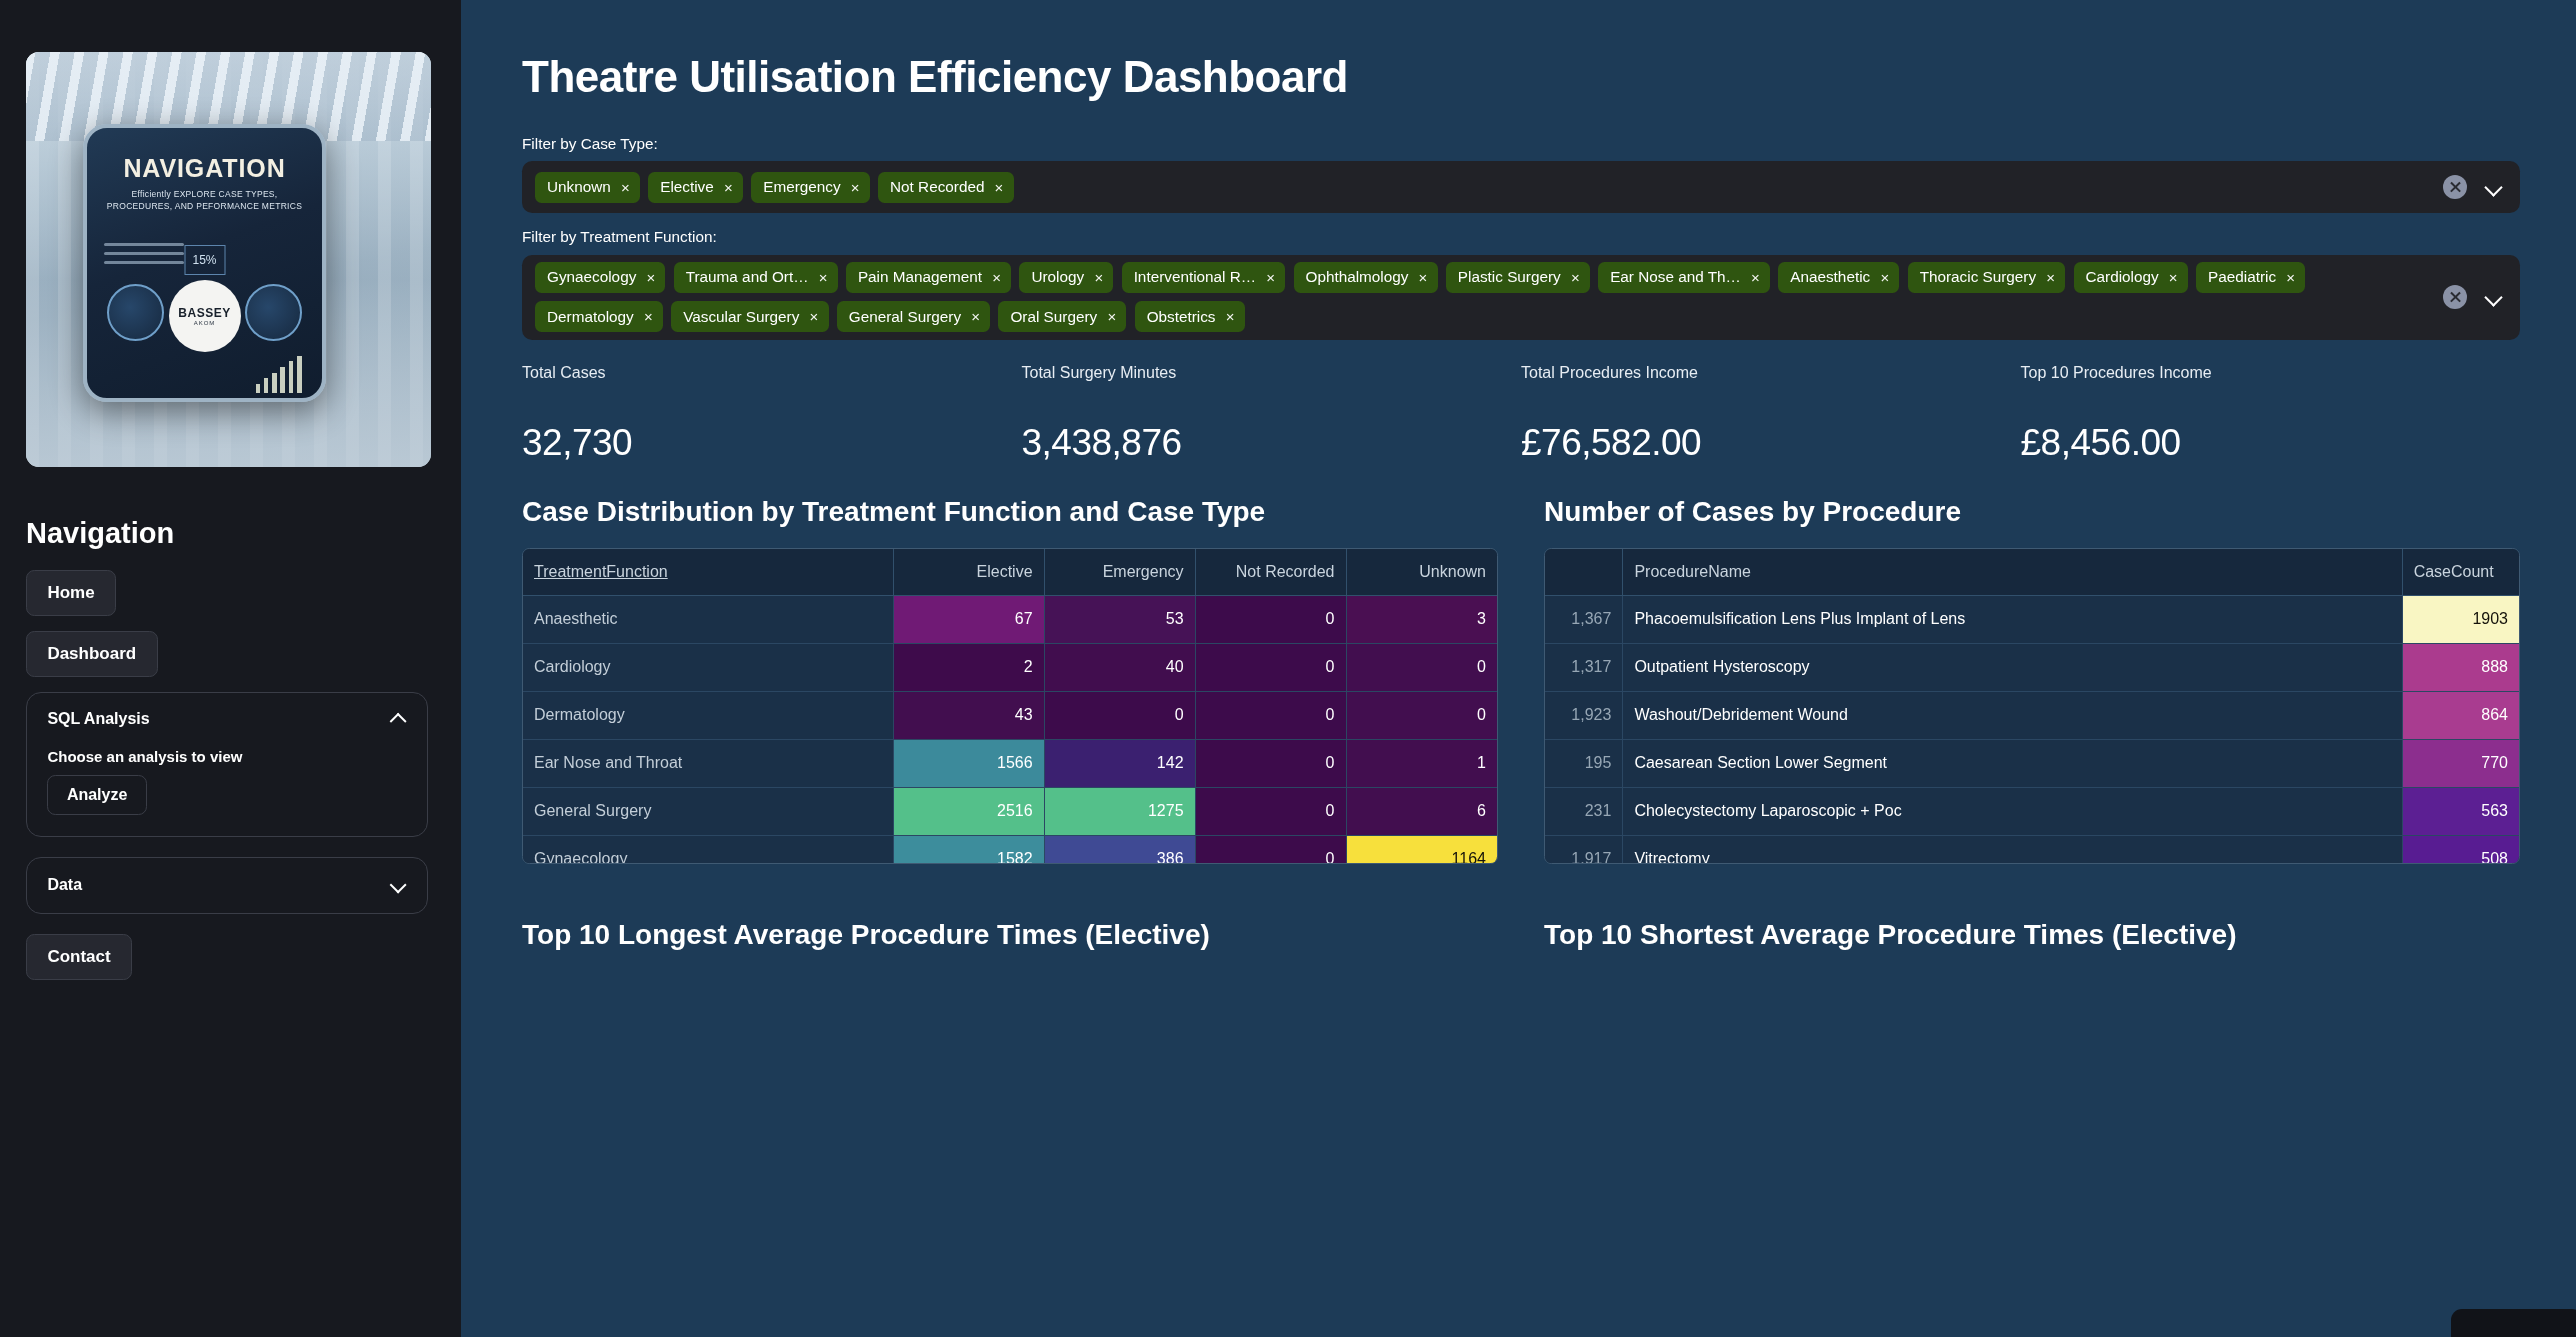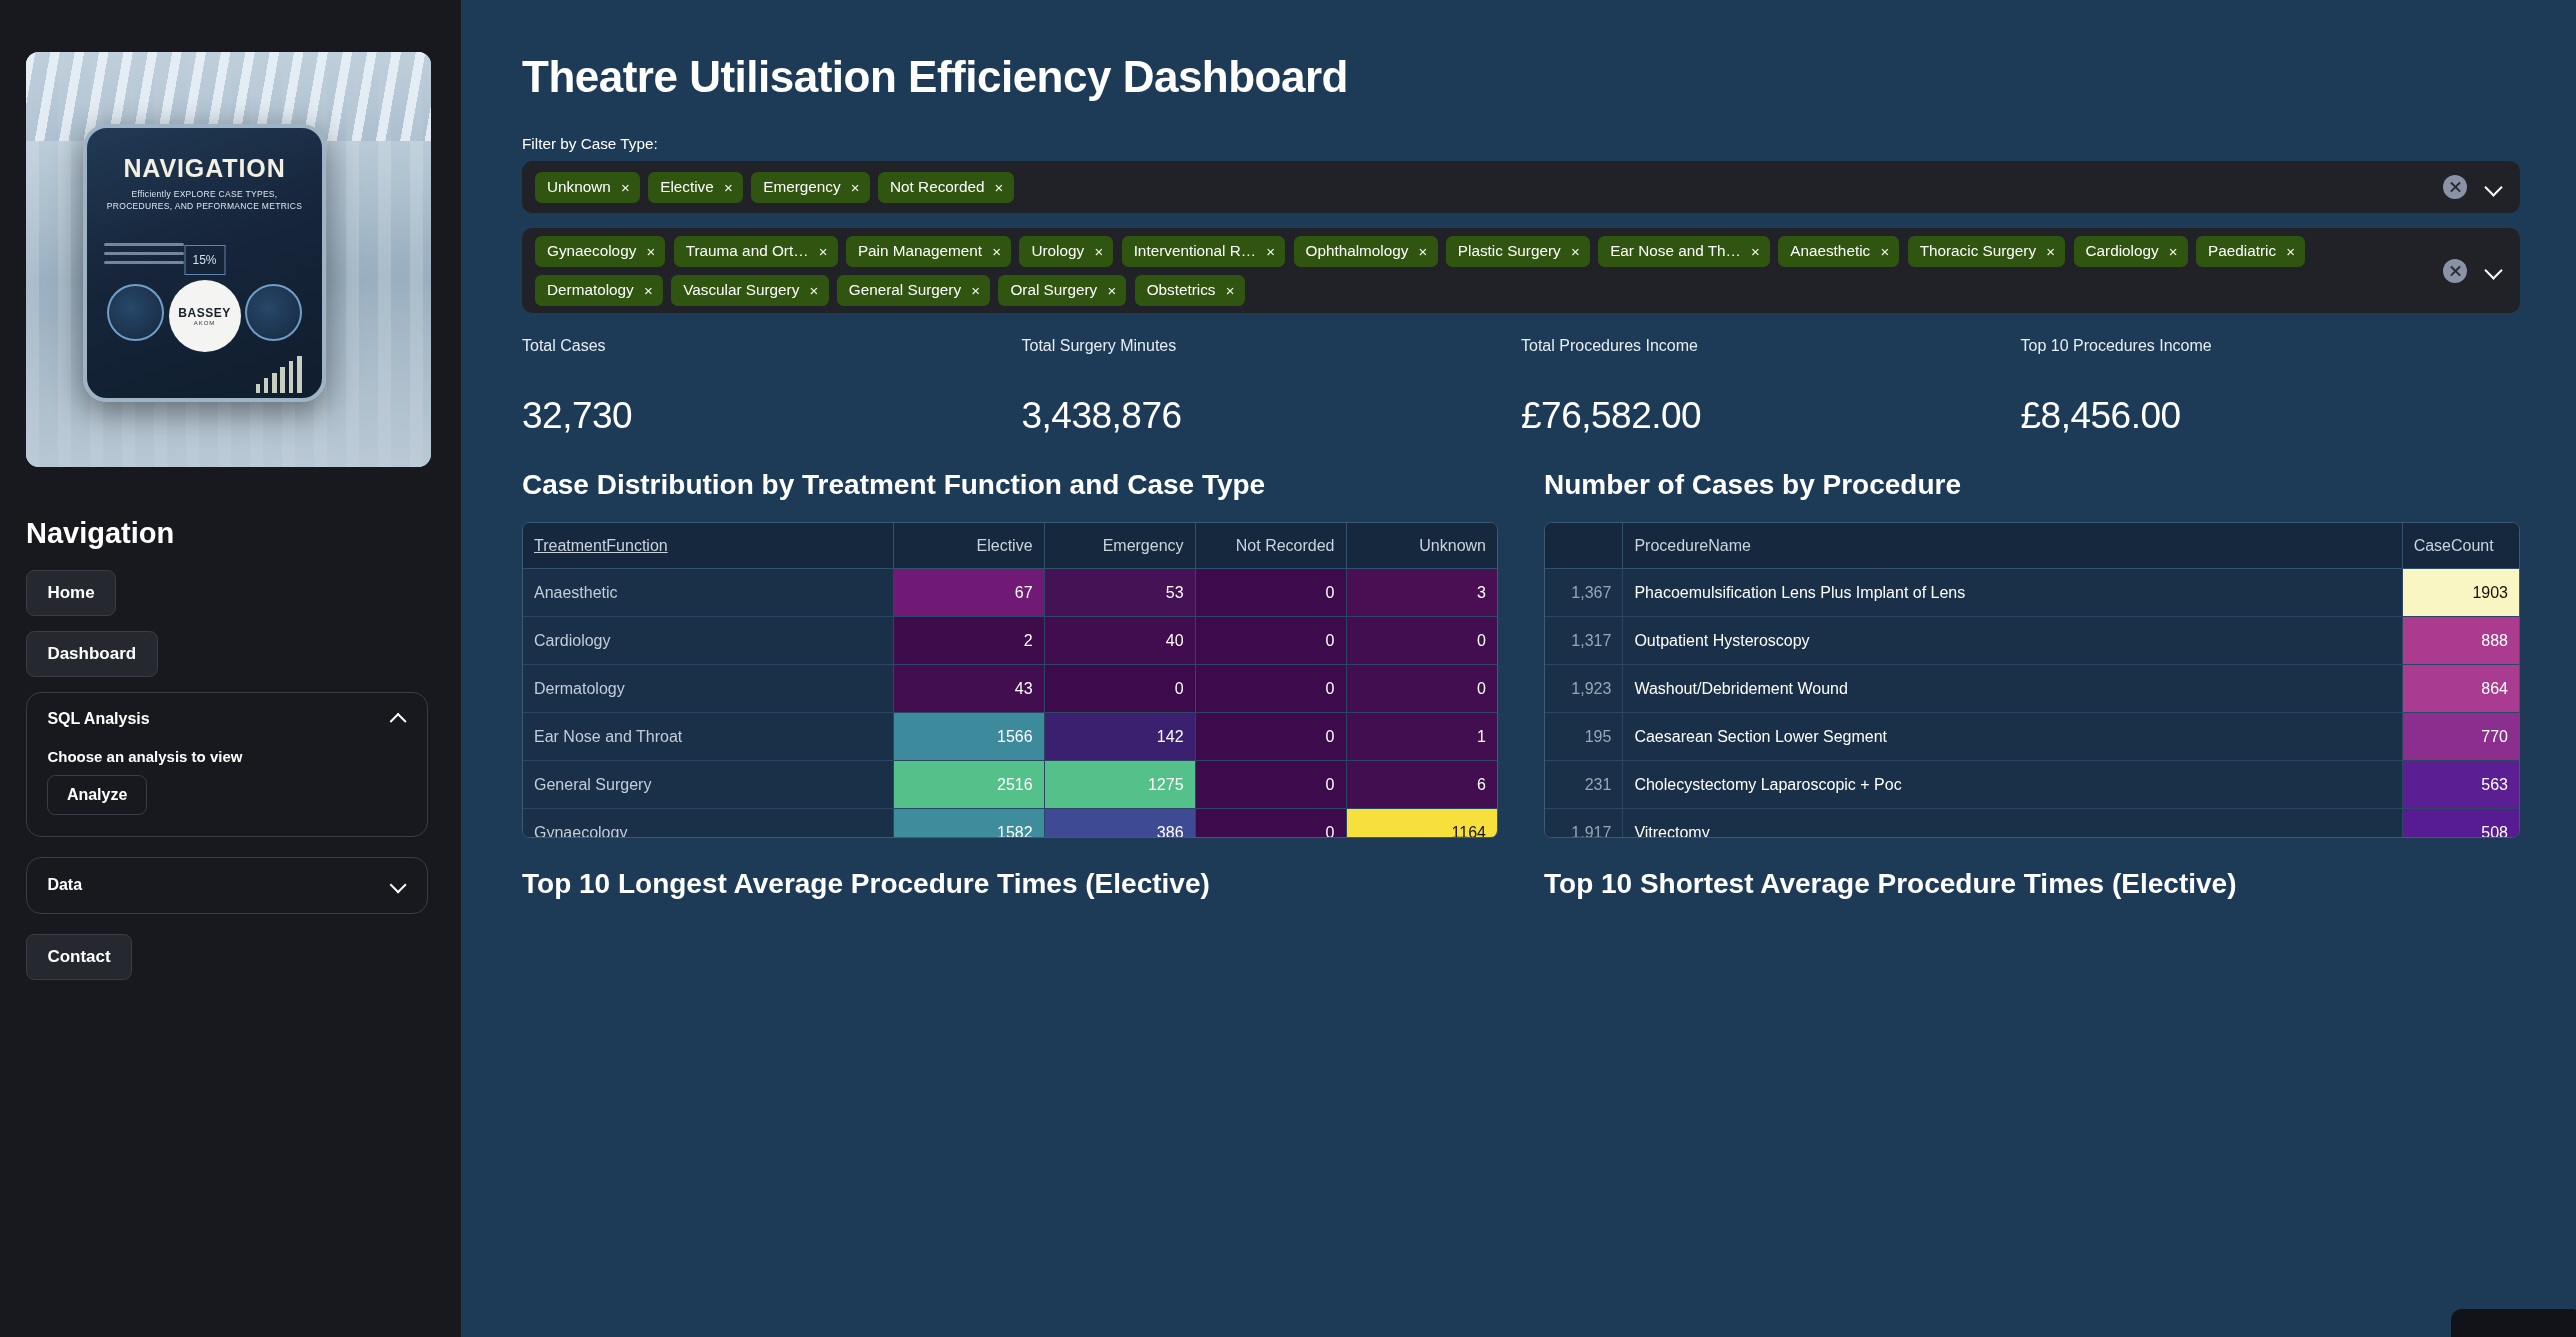--- a/index.html
+++ b/index.html
@@ -245,21 +245,21 @@
     white-space: nowrap; overflow: hidden; text-overflow: ellipsis;
   }
   tbody td:last-child { border-right: none; }
   tbody td.label { color: #c3ced8; background: #1a3048; }
   tbody td.idx { color: #97a7b5; background: #1a3048; text-align: right; }
   tbody td.num { text-align: right; }
   tbody td.name { color: #ffffff; background: #1a3048; }
   .dark-text { color: #14120a !important; }
 
   
-  .bottom-titles { display: flex; gap: 46px; margin-top: 30px; }
+  .bottom-titles { display: flex; gap: 46px; margin-top: 55px; }
   .bottom-titles h3 { flex: 1; }
 
   
   .fab {
     position: absolute; right: -7.4px; bottom: -11px;
     width: 132px; height: 39px;
     background: #111318;
     border-radius: 11px;
   }
 </style>
@@ -348,20 +348,21 @@
             <span>Not Recorded</span>
             <span class="x">×</span>
           </div>
         </div>
       <div class="ms-controls">
         <span class="clear-circle"></span>
         <span class="ms-chev"></span>
       </div>
     </div>
 
+    <div class="filter-label">Filter by Treatment Function:</div>
     <div class="multiselect">
       <div class="tags" id="tf-tags">
           <div class="tag">
             <span>Gynaecology</span>
             <span class="x">×</span>
           </div>
           <div class="tag">
             <span>Trauma and Ort…</span>
             <span class="x">×</span>
           </div>

